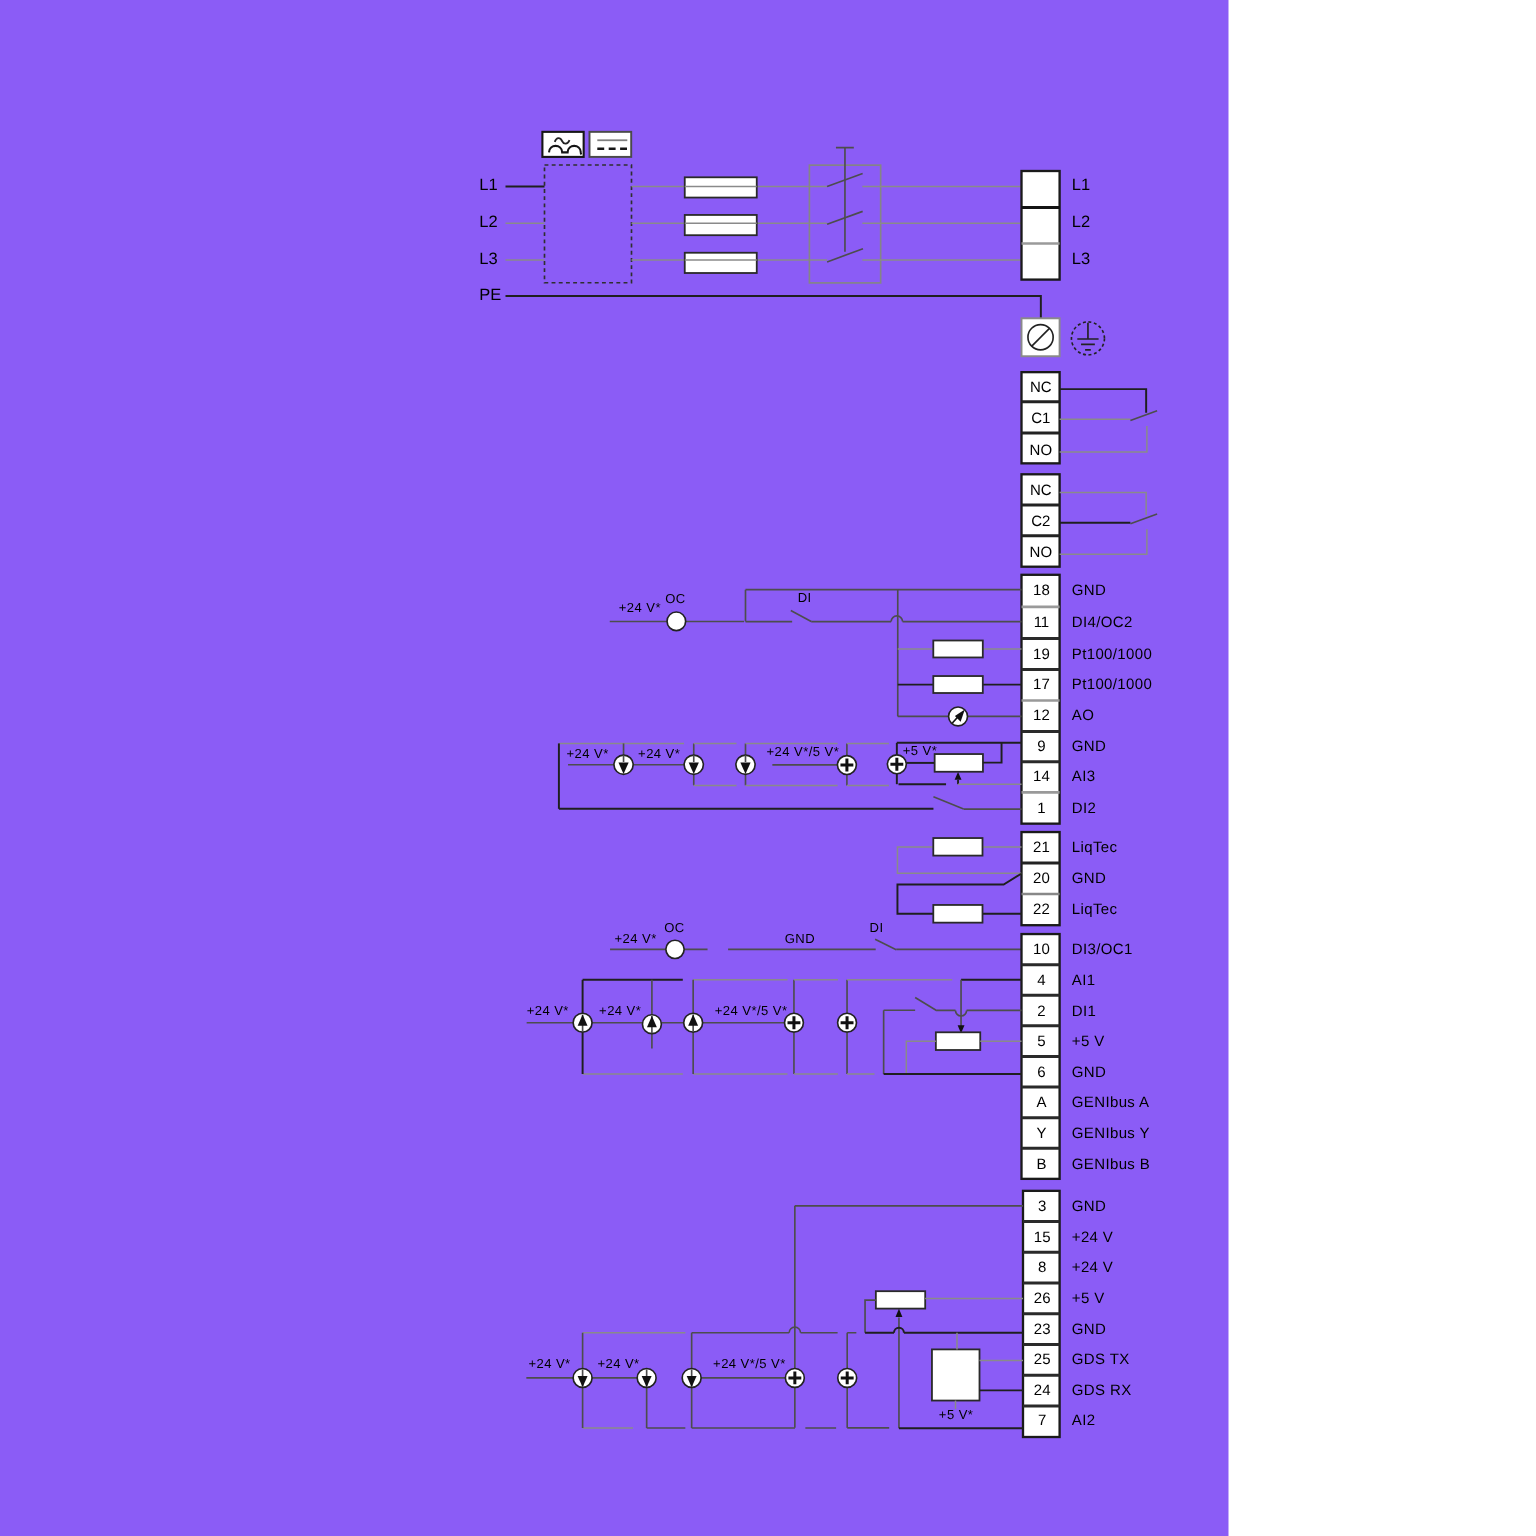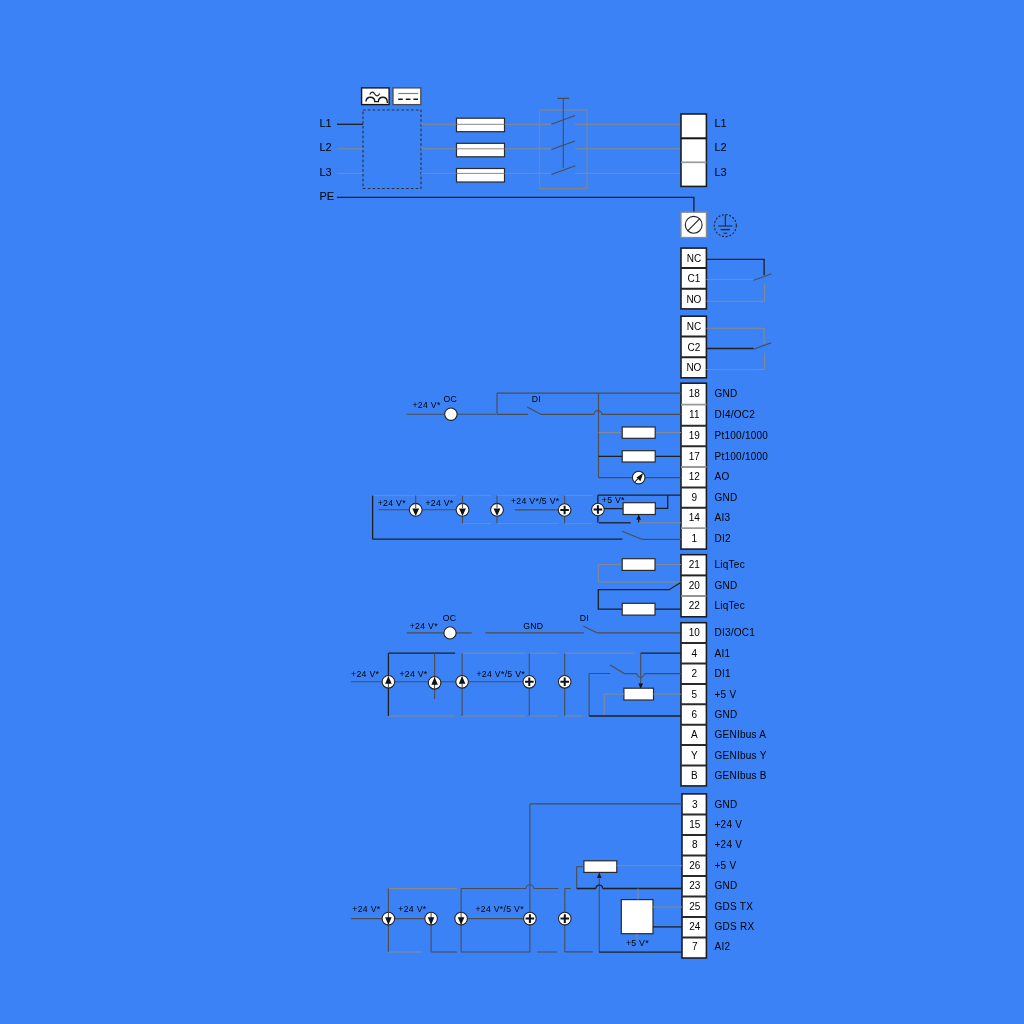--- a/index.html
+++ b/index.html
@@ -1,16 +1,16 @@
 <!DOCTYPE html>
 <html><head>
 <meta charset="utf-8">
 <style>
   html,body{margin:0;padding:0;background:#fff;}
-  .page{width:1024px;height:1024px;position:relative;background:#3b82f6;}
+  .page{width:819px;height:1024px;position:relative;background:#8b5cf6;}
   text{font-family:"Liberation Sans",sans-serif;fill:#000;}
   .t10{font-size:10px;letter-spacing:0.25px;}
   .t11{font-size:11px;}
   .t9{font-size:8.7px;letter-spacing:0.3px;}
   .num{font-size:10px;text-anchor:middle;}
   .w1{stroke:#4d4d4d;stroke-width:1.1;fill:none;}
   .wd{stroke:#1f1f1f;stroke-width:1.3;fill:none;}
   .wg{stroke:#8a8a8a;stroke-width:1;fill:none;}
   .blk{stroke:#1a1a1a;stroke-width:1.55;fill:#fff;}
   .res{stroke:#2a2a2a;stroke-width:1.2;fill:#fff;}

